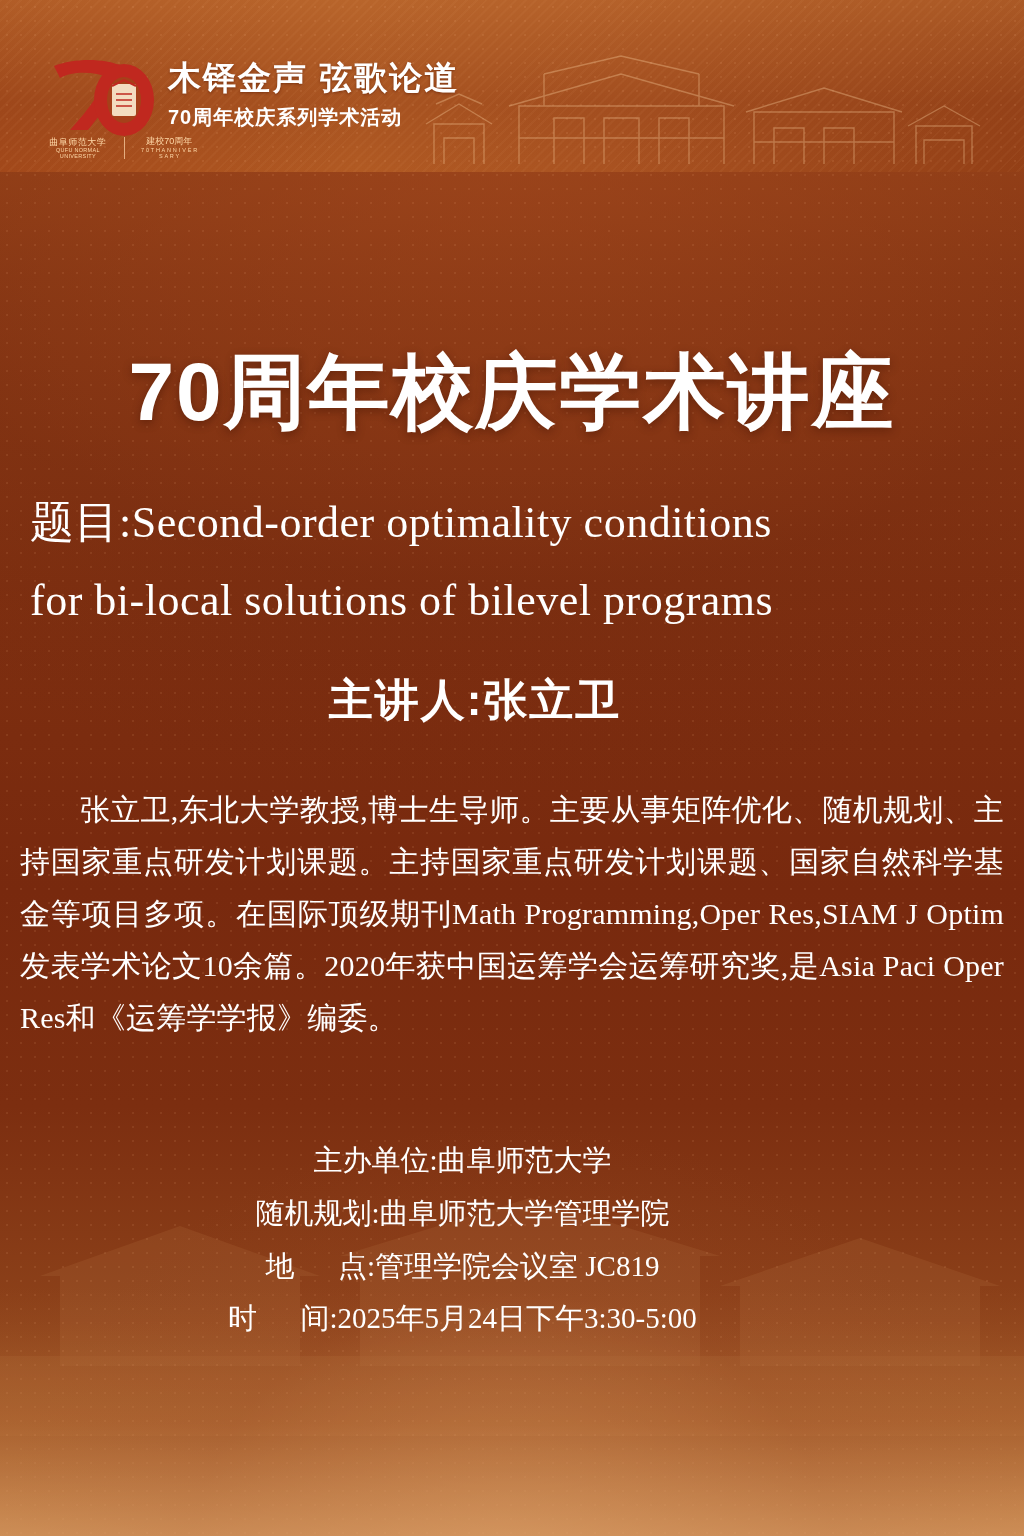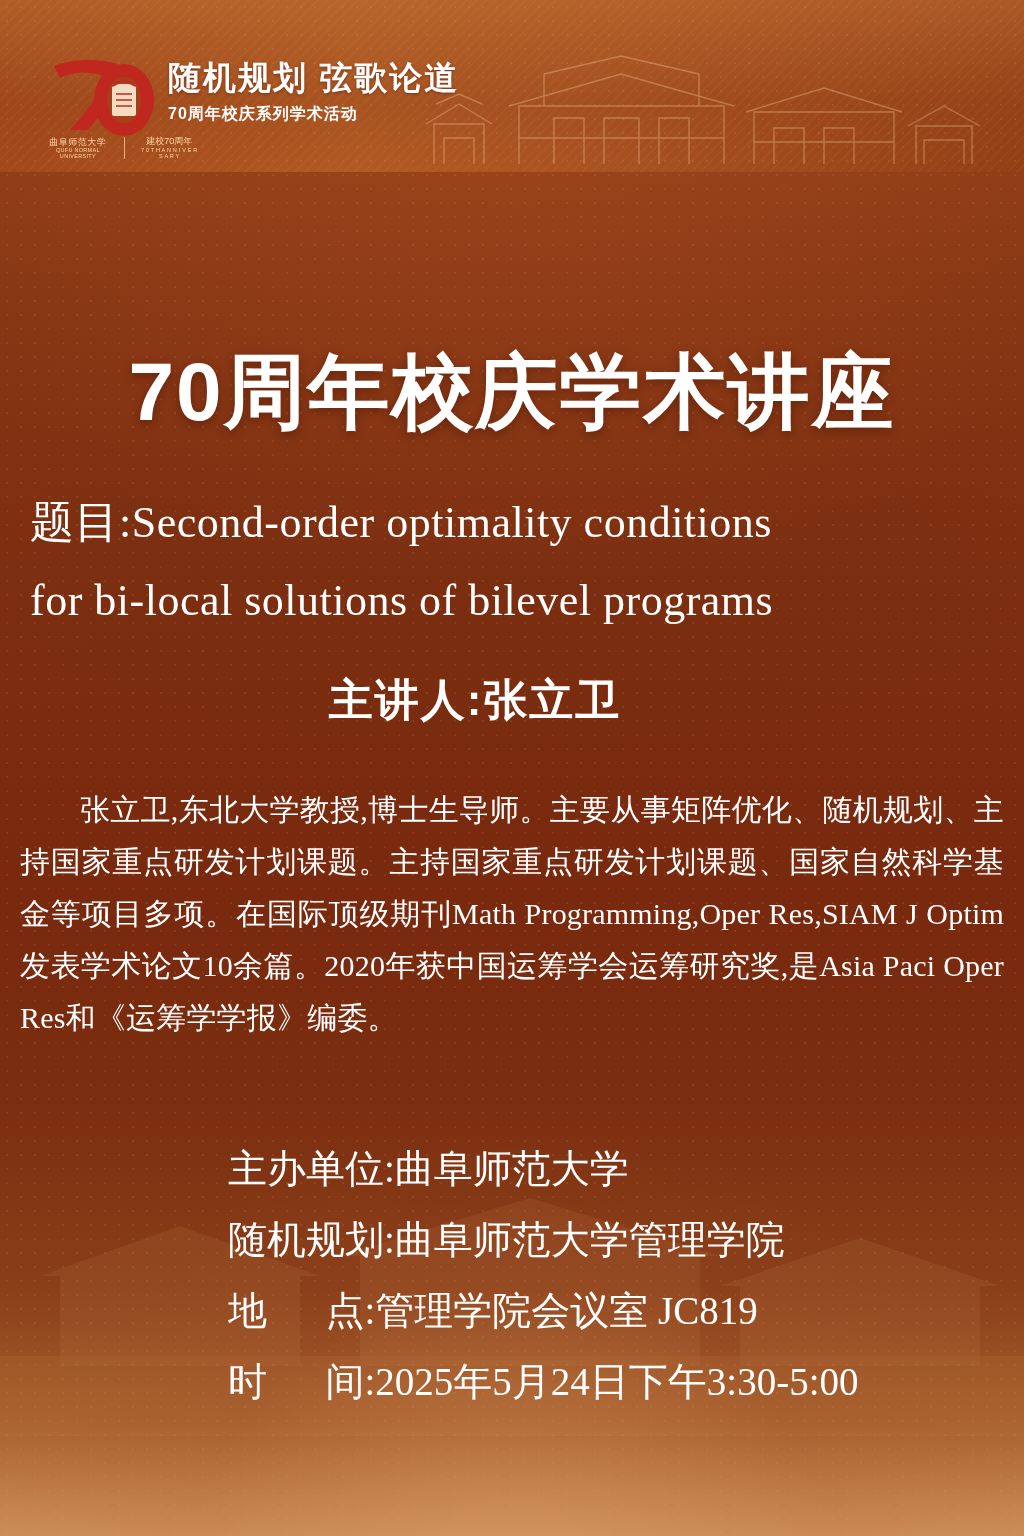--- a/index.html
+++ b/index.html
@@ -104,21 +104,21 @@
   .slogan-main {
     font-size: 33px;
     font-weight: bold;
     color: #ffffff;
     letter-spacing: 2px;
     line-height: 1.1;
     text-shadow: 0 1px 3px rgba(80,20,0,.5);
   }
   .slogan-sub {
     margin-top: 8px;
-    font-size: 16px;
+    font-size: 20px;
     font-weight: bold;
     color: #ffffff;
     letter-spacing: 1px;
   }
 
   
   .content {
     position: absolute;
     left: 0; top: 16px;
     width: 1024px;
@@ -170,23 +170,24 @@
     color: #ffffff;
     text-align: justify;
     text-indent: 60px;
     letter-spacing: .2px;
   }
   .info {
     position: absolute;
     top: 1118px;
     left: 228px;
     font-family: "Liberation Serif", "DejaVu Serif", serif;
-    font-size: 39px;
+    font-size: 29px;
     line-height: 1.82;
     color: #ffffff;
+    text-align: center;
   }
   .info .row { white-space: pre; }
 </style>
 </head>
 <body>
 
 <div class="poster">
 
   <div class="top-band">
     <div class="top-band-texture"></div>
@@ -264,21 +265,21 @@
           <span class="en">QUFU NORMAL UNIVERSITY</span>
         </div>
         <div class="logo-divider"></div>
         <div class="logo-cn-anniv">
           <span>建校70周年</span>
           <span class="en">7 0 T H A N N I V E R S A R Y</span>
         </div>
       </div>
     </div>
     <div class="slogan">
-      <div class="slogan-main">随机规划 弦歌论道</div>
+      <div class="slogan-main">木铎金声 弦歌论道</div>
       <div class="slogan-sub">70周年校庆系列学术活动</div>
     </div>
   </div>
 
   <div class="content">
     <div class="headline">70周年校庆学术讲座</div>
 
     <div class="title-block">
       <span class="line">题目:Second-order optimality conditions</span>
       <span class="line">for bi-local solutions of bilevel programs</span>

